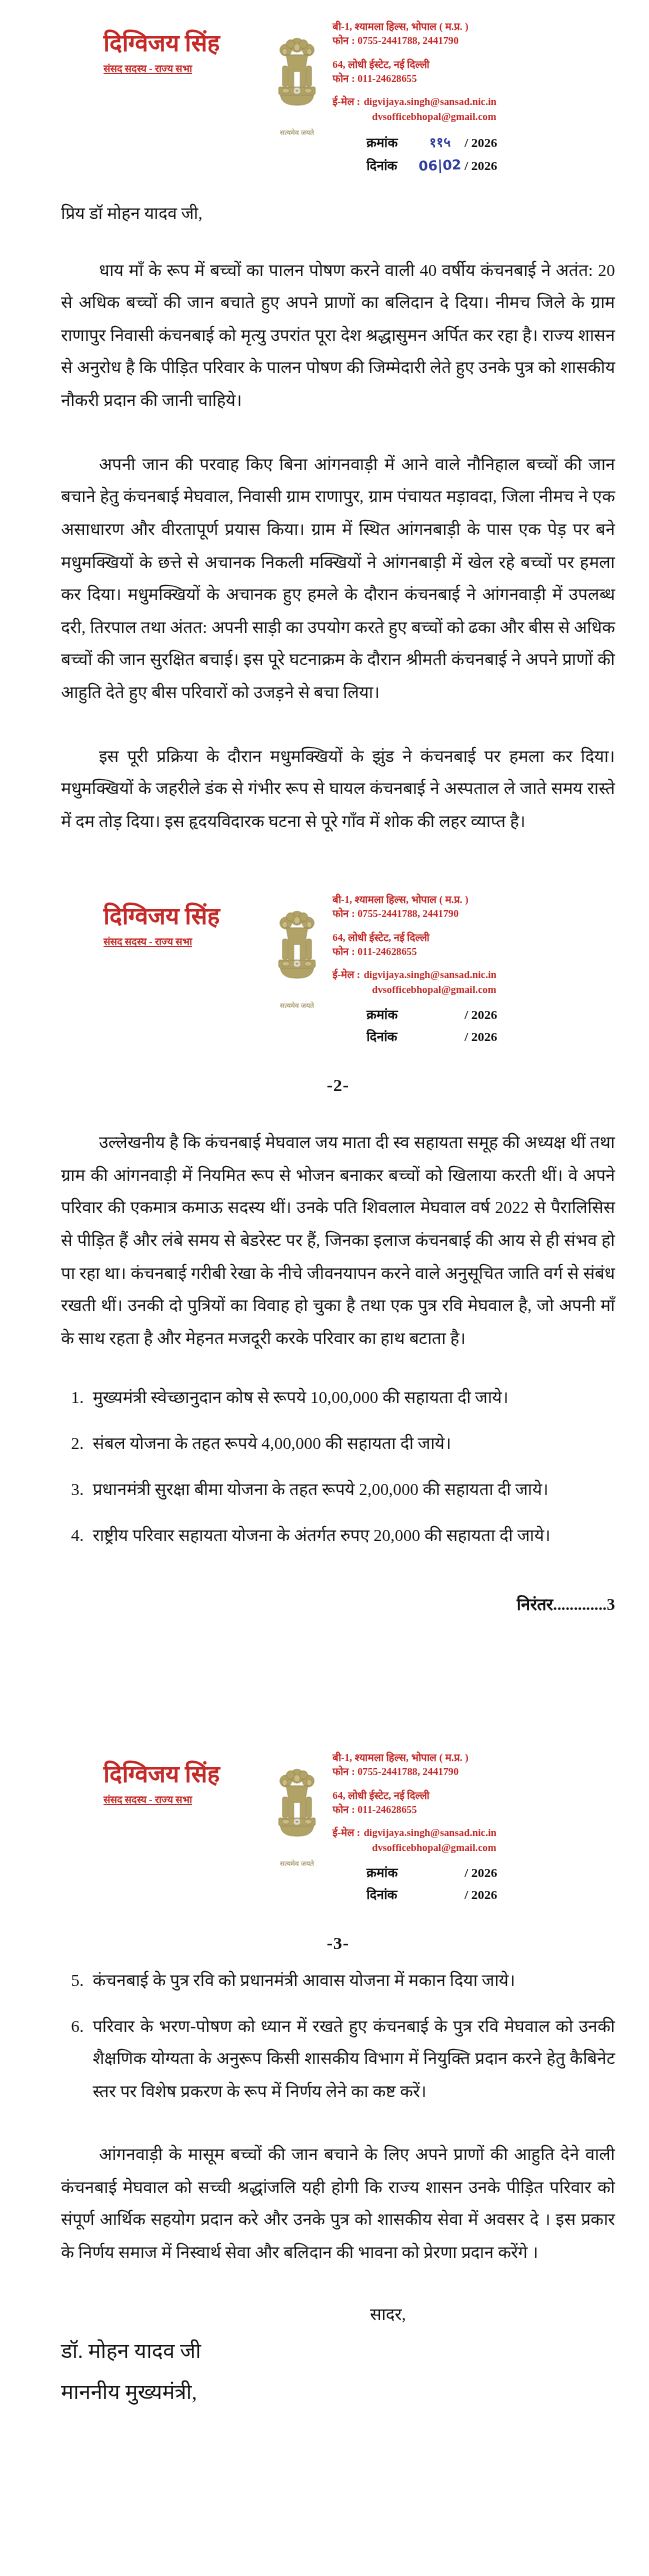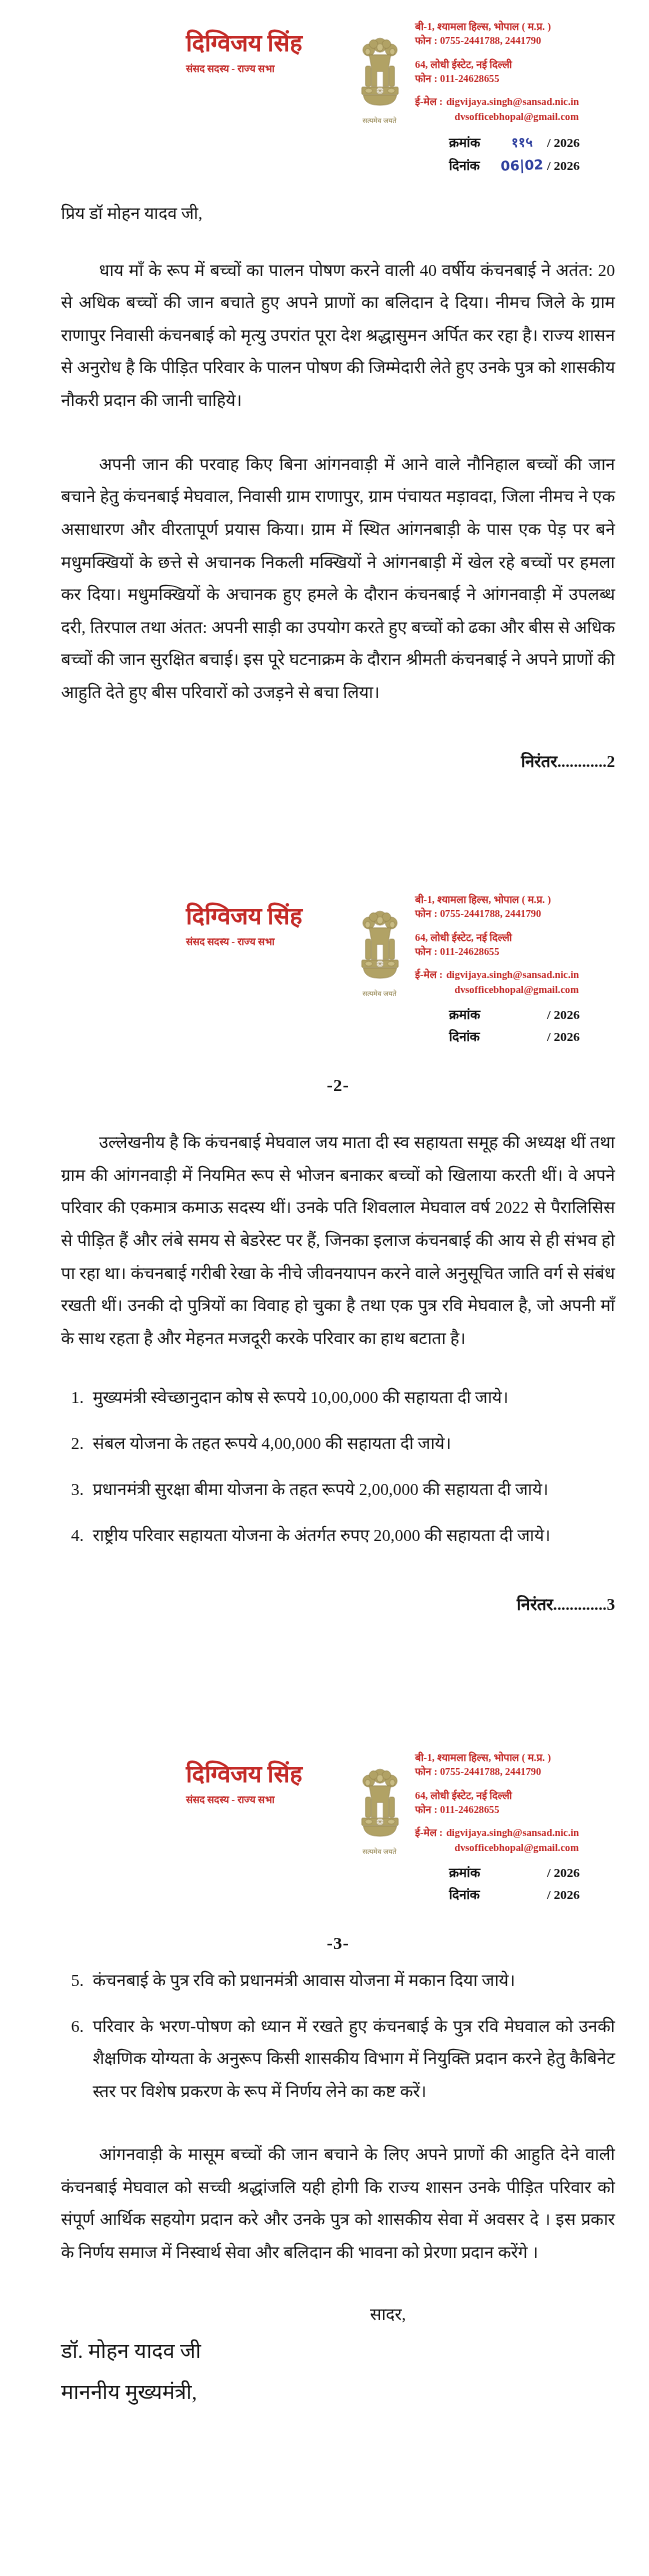--- a/index.html
+++ b/index.html
@@ -3,28 +3,28 @@
 <meta charset="utf-8">
 <style>
   html,body{margin:0;padding:0;background:#ffffff;}
   body{width:650px;font-family:"Liberation Serif","DejaVu Serif",serif;color:#141414;}
   .page{position:relative;width:650px;overflow:hidden;background:#fff;}
   #page-1{height:873px;}
   #page-2{height:858px;}
   #page-3{height:845px;}
 
   
-  .letterhead{display:flex;justify-content:flex-end;align-items:flex-start;
+  .letterhead{display:flex;justify-content:center;align-items:flex-start;
               padding:20px 35px 0 21px;}
   .lh-left{width:158px;padding-top:10.6px;}
   .lh-name{font-size:23.6px;font-weight:bold;color:#c42b28;line-height:1.1;}
-  .lh-desig{font-size:10px;font-weight:bold;color:#c42b28;margin-top:4.7px;}
+  .lh-desig{font-size:10px;font-weight:bold;color:#c42b28;margin-top:4.7px;text-decoration:underline;}
   .lh-center{width:71px;text-align:center;padding-top:15.3px;}
   .emblem{display:block;margin:0 auto;}
-  .motto{font-size:7px;color:#8f7f48;margin-top:6px;white-space:nowrap;}
+  .motto{font-size:7px;color:#8f7f48;margin-top:18px;white-space:nowrap;}
   .lh-right{width:200px;font-size:10.3px;font-weight:bold;color:#c42b28;line-height:1.4;}
   .lh-group{margin-bottom:8.8px;}
   .email-row{display:flex;}
   .email-col{margin-left:3.5px;}
   .email-col div:last-child{padding-left:8.3px;}
   .serial-block{color:#111;font-size:13px;font-weight:600;margin-top:2.4px;padding-left:34px;}
   .s-row{display:flex;align-items:baseline;margin-bottom:3.5px;}
   .s-label{min-width:48px;}
   .hand{display:inline-block;min-width:50px;color:#2e3f9e;
         font-family:"DejaVu Sans",sans-serif;font-size:13.6px;font-weight:bold;
@@ -116,20 +116,21 @@
           <span>/ 2026</span>
         </div>
       </div>
     </div>
   </header>
 
   <div class="content">
     <div class="salutation">प्रिय डॉ मोहन यादव जी,</div>
     <p class="body">धाय माँ के रूप में बच्चों का पालन पोषण करने वाली 40 वर्षीय कंचनबाई ने अतंत: 20 से अधिक बच्चों की जान बचाते हुए अपने प्राणों का बलिदान दे दिया। नीमच जिले के ग्राम राणापुर निवासी कंचनबाई को मृत्यु उपरांत पूरा देश श्रद्धासुमन अर्पित कर रहा है। राज्य शासन से अनुरोध है कि पीड़ित परिवार के पालन पोषण की जिम्मेदारी लेते हुए उनके पुत्र को शासकीय नौकरी प्रदान की जानी चाहिये।</p>
     <p class="body">अपनी जान की परवाह किए बिना आंगनवाड़ी में आने वाले नौनिहाल बच्चों की जान बचाने हेतु कंचनबाई मेघवाल, निवासी ग्राम राणापुर, ग्राम पंचायत मड़ावदा, जिला नीमच ने एक असाधारण और वीरतापूर्ण प्रयास किया। ग्राम में स्थित आंगनबाड़ी के पास एक पेड़ पर बने मधुमक्खियों के छत्ते से अचानक निकली मक्खियों ने आंगनबाड़ी में खेल रहे बच्चों पर हमला कर दिया। मधुमक्खियों के अचानक हुए हमले के दौरान कंचनबाई ने आंगनवाड़ी में उपलब्ध दरी, तिरपाल तथा अंतत: अपनी साड़ी का उपयोग करते हुए बच्चों को ढका और बीस से अधिक बच्चों की जान सुरक्षित बचाई। इस पूरे घटनाक्रम के दौरान श्रीमती कंचनबाई ने अपने प्राणों की आहुति देते हुए बीस परिवारों को उजड़ने से बचा लिया।</p>
+    <p class="body">इस पूरी प्रक्रिया के दौरान मधुमक्खियों के झुंड ने कंचनबाई पर हमला कर दिया। मधुमक्खियों के जहरीले डंक से गंभीर रूप से घायल कंचनबाई ने अस्पताल ले जाते समय रास्ते में दम तोड़ दिया। इस हृदयविदारक घटना से पूरे गाँव में शोक की लहर व्याप्त है।</p>
     <div class="continuation">निरंतर............2</div>
   </div>
 </div>
 
 <div class="page" id="page-2">
   <header class="letterhead">
     <div class="lh-left">
       <div class="lh-name">दिग्विजय सिंह</div>
       <div class="lh-desig">संसद सदस्य - राज्य सभा</div>
     </div>

